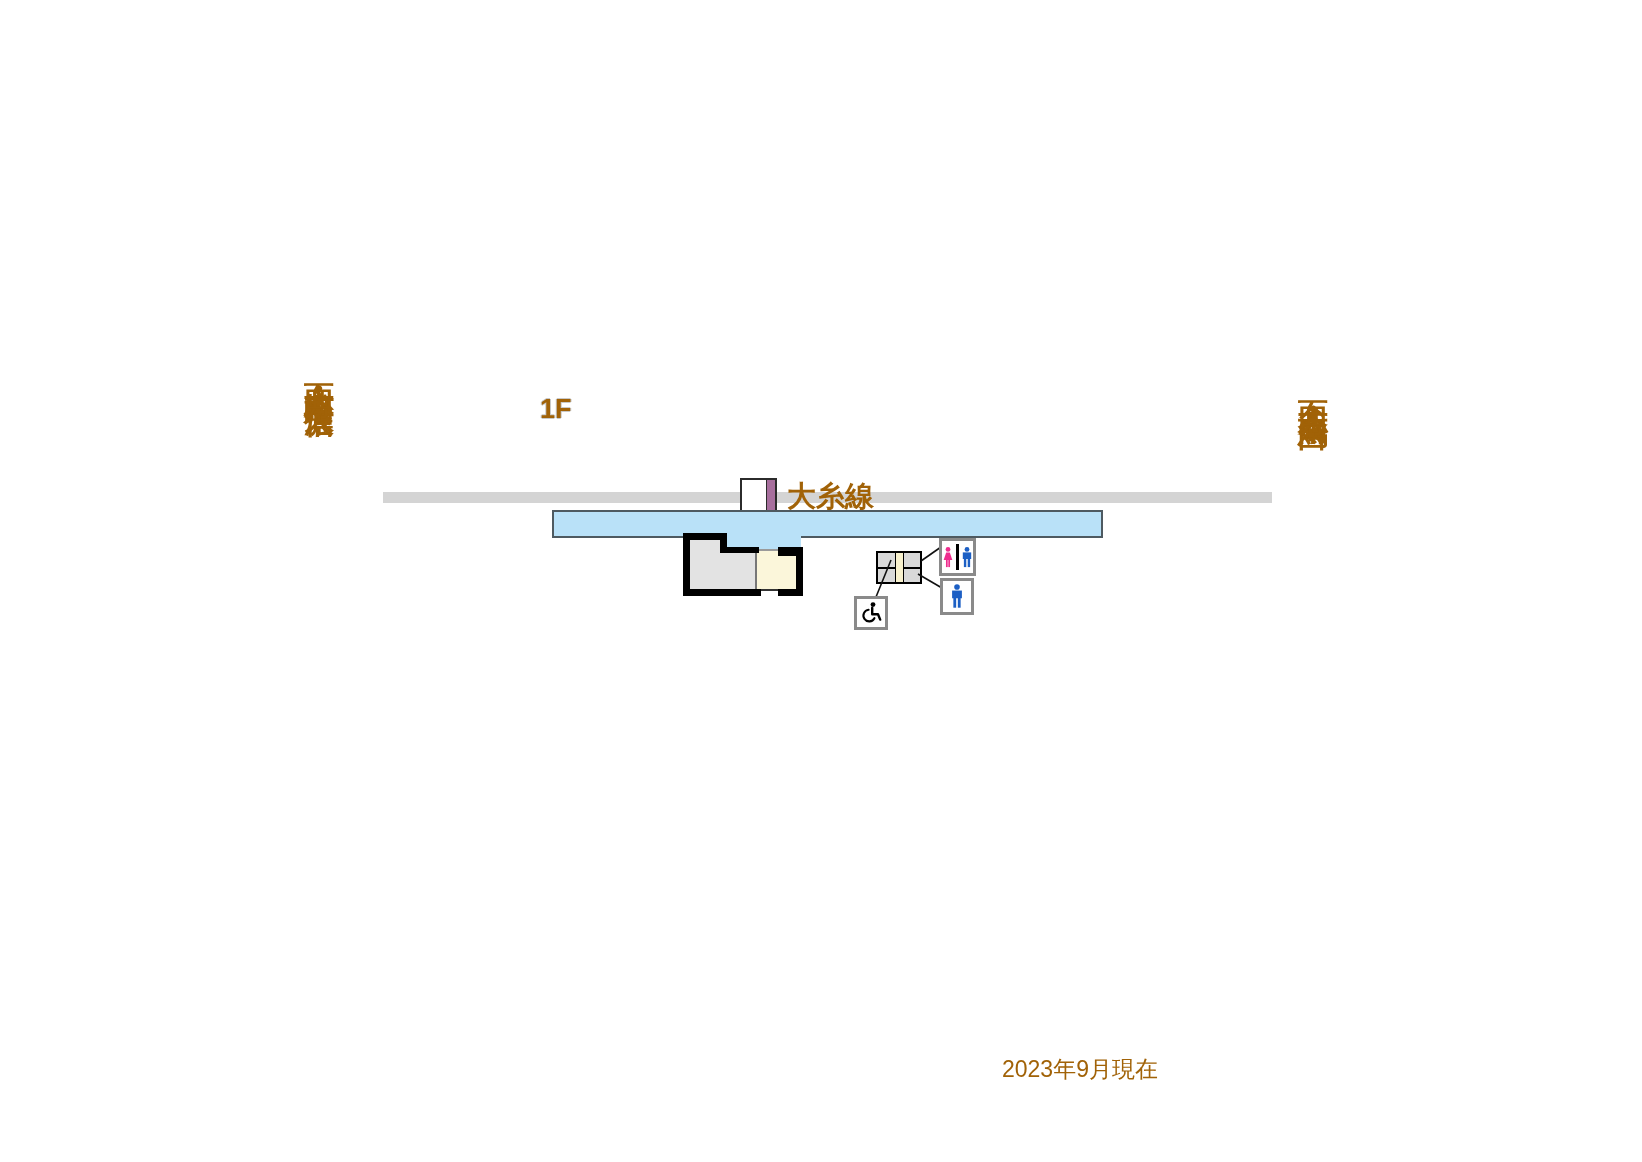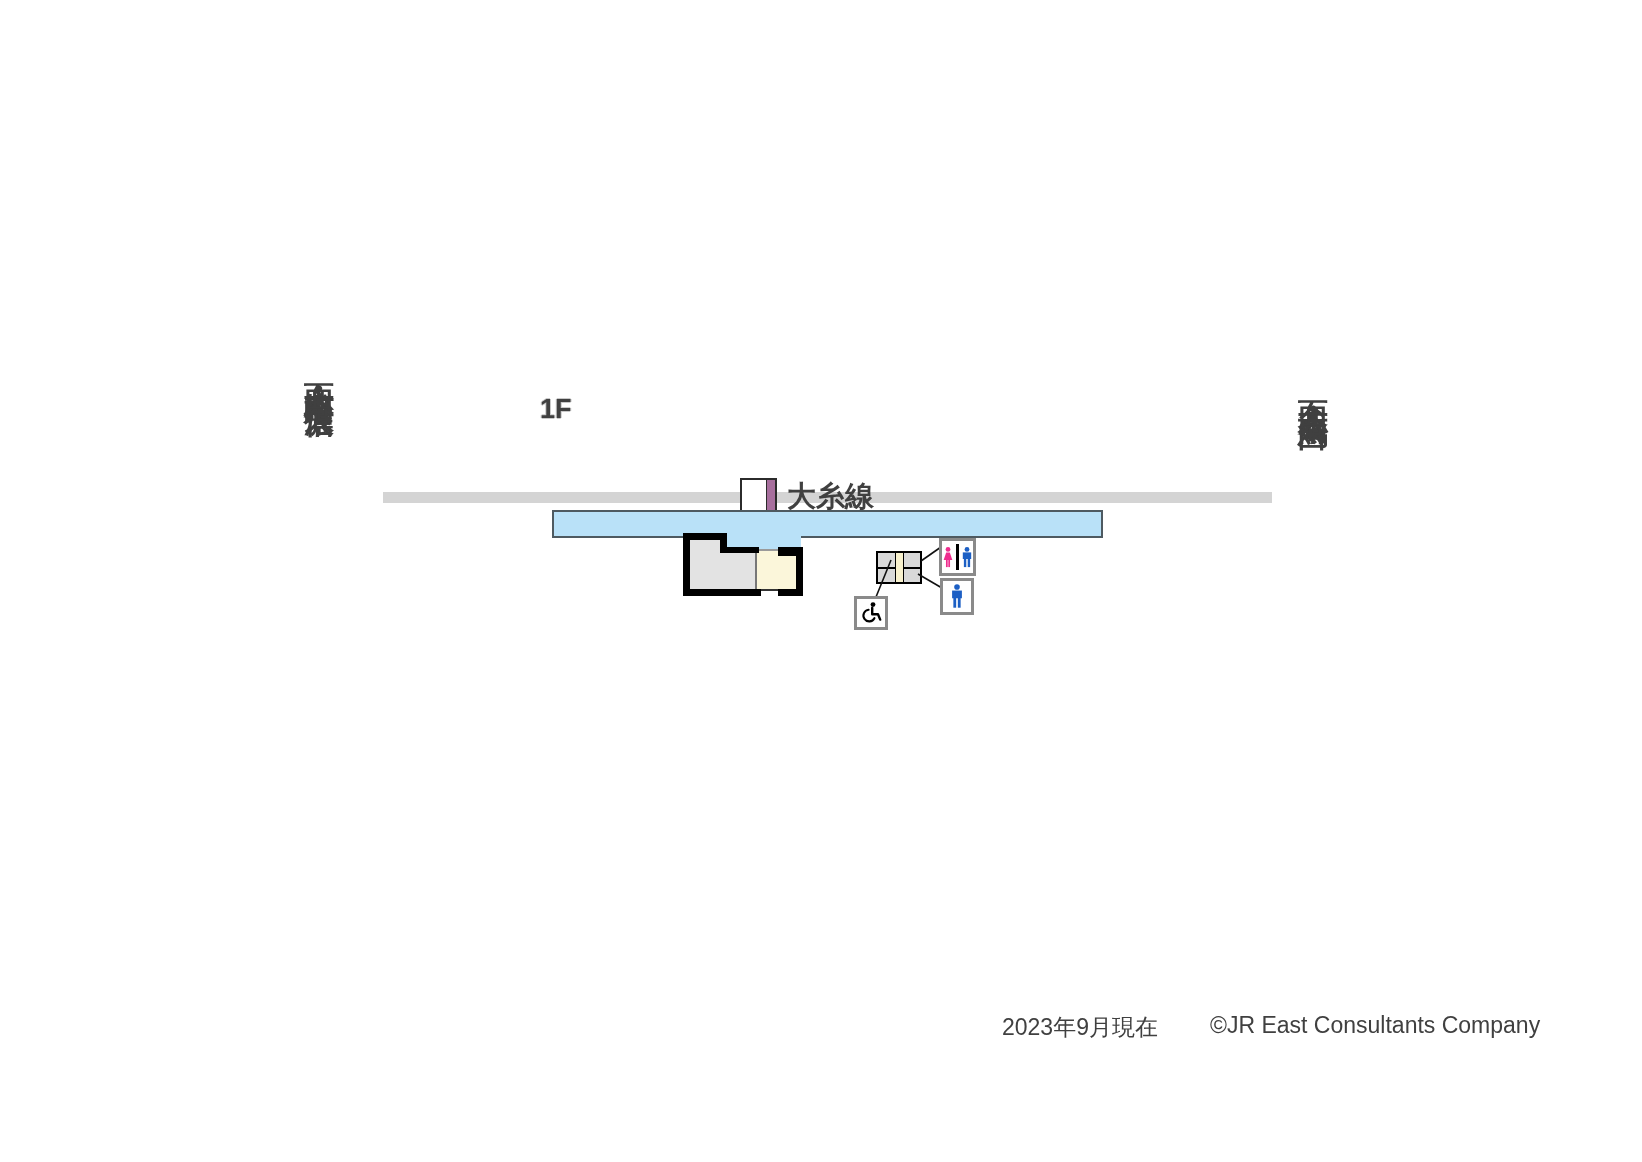--- a/index.html
+++ b/index.html
@@ -1,18 +1,18 @@
 <!DOCTYPE html>
 <html><head>
 <meta charset="utf-8">
 <style>
   html,body{margin:0;padding:0;background:#fff;}
   #canvas{
     position:relative;width:1642px;height:1162px;background:#ffffff;overflow:hidden;
-    font-family:"Liberation Sans","DejaVu Sans",sans-serif;color:#404040;
+    font-family:"Liberation Sans","DejaVu Sans",sans-serif;color:#a16207;
   }
   .abs{position:absolute;}
   
   .dir-label{
     writing-mode:vertical-rl;text-orientation:upright;
     font-size:30px;font-weight:bold;line-height:1.1;letter-spacing:-3px;
     white-space:nowrap;
   }
   #dir-left{left:303px;top:384px;}
   #dir-right{left:1297px;top:398px;}
@@ -57,21 +57,21 @@
   .sign{position:absolute;background:#fff;border:3px solid #8a8a8a;box-sizing:border-box;
         display:flex;align-items:center;justify-content:center;}
   #sign-restroom{left:939px;top:538px;width:37px;height:38px;gap:2px;}
   #sign-restroom .bar{width:3px;height:26px;background:#000;}
   #sign-men{left:940px;top:578px;width:34px;height:37px;}
   #sign-wheelchair{left:854px;top:596px;width:34px;height:34px;}
   .pico{display:block;}
   
   #leads{left:0;top:0;width:1642px;height:1162px;pointer-events:none;}
   
-  .footer-text{top:1012px;font-size:23px;font-weight:500;}
+  .footer-text{top:1054px;font-size:23px;font-weight:500;}
   #footer-date{left:1002px;}
   #footer-copy{left:1210px;}
 </style>
 </head>
 <body>
 
 <div id="canvas">
 
   <div id="dir-left" class="abs dir-label">信濃大町・松本方面</div>
   <div id="dir-right" class="abs dir-label">白馬・南小谷方面</div>
@@ -150,15 +150,14 @@
 
   <div id="sign-wheelchair" class="sign">
     <svg class="pico" width="24" height="24" viewBox="0 0 24 24">
       <circle cx="14" cy="3.6" r="2.4" fill="#000"></circle>
       <path d="M13.2 6.8 L13.2 13.2 L19 13.2 L21.2 18.6" fill="none" stroke="#000" stroke-width="2.4" stroke-linecap="round" stroke-linejoin="round"></path>
       <path d="M15.4 17.2 A5.8 5.8 0 1 1 9.6 8.8" fill="none" stroke="#000" stroke-width="2.1" stroke-linecap="round"></path>
     </svg>
   </div>
 
   <div id="footer-date" class="abs footer-text">2023年9月現在</div>
-  <div id="footer-copy" class="abs footer-text">©JR East Consultants Company</div>
 
 </div>
 
 </body></html>

